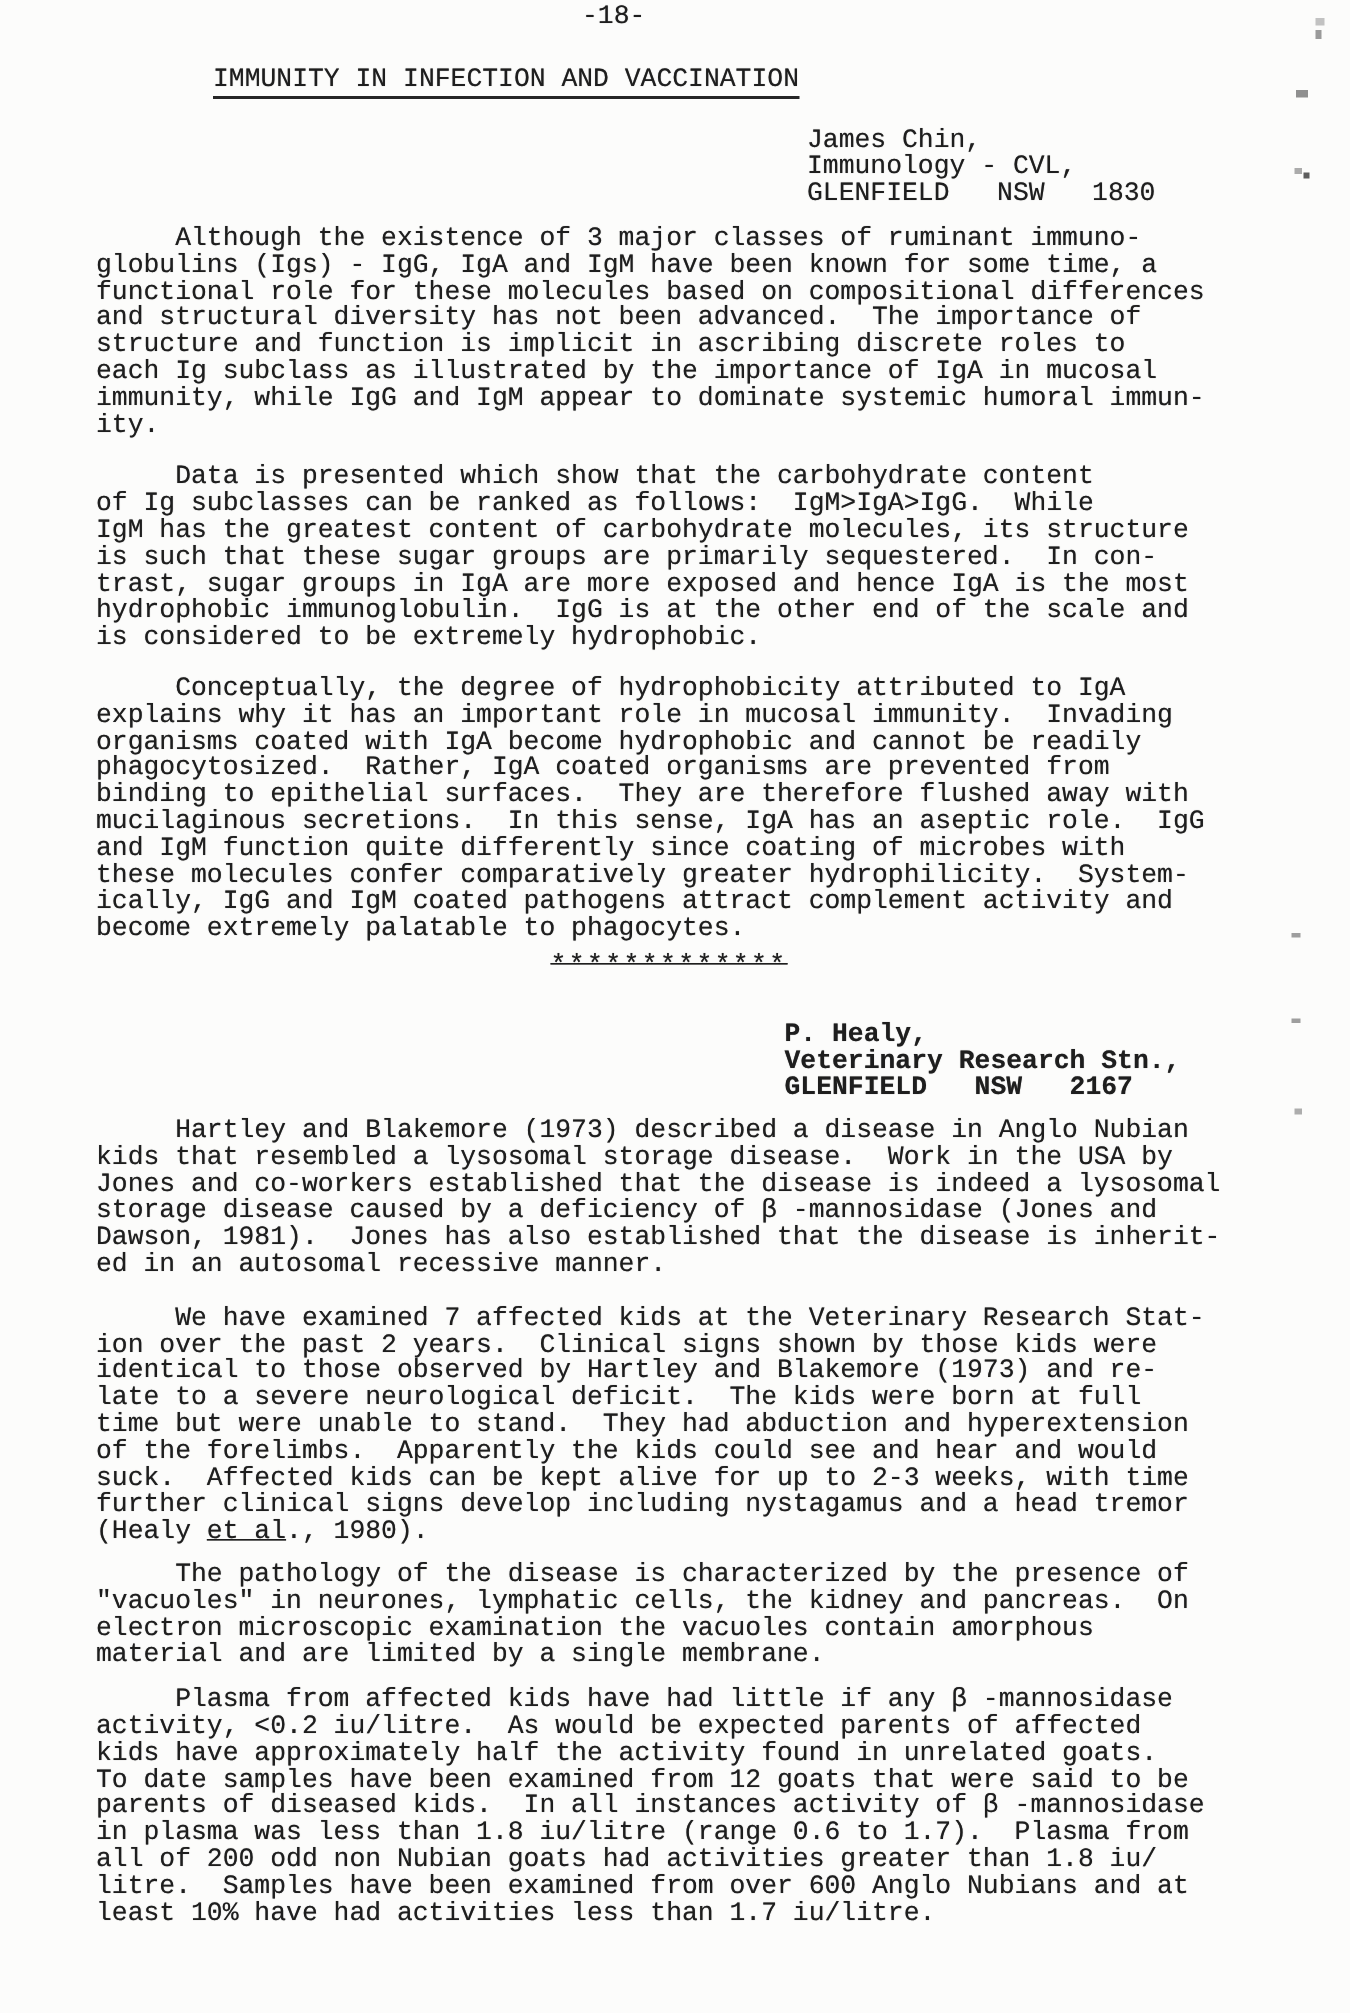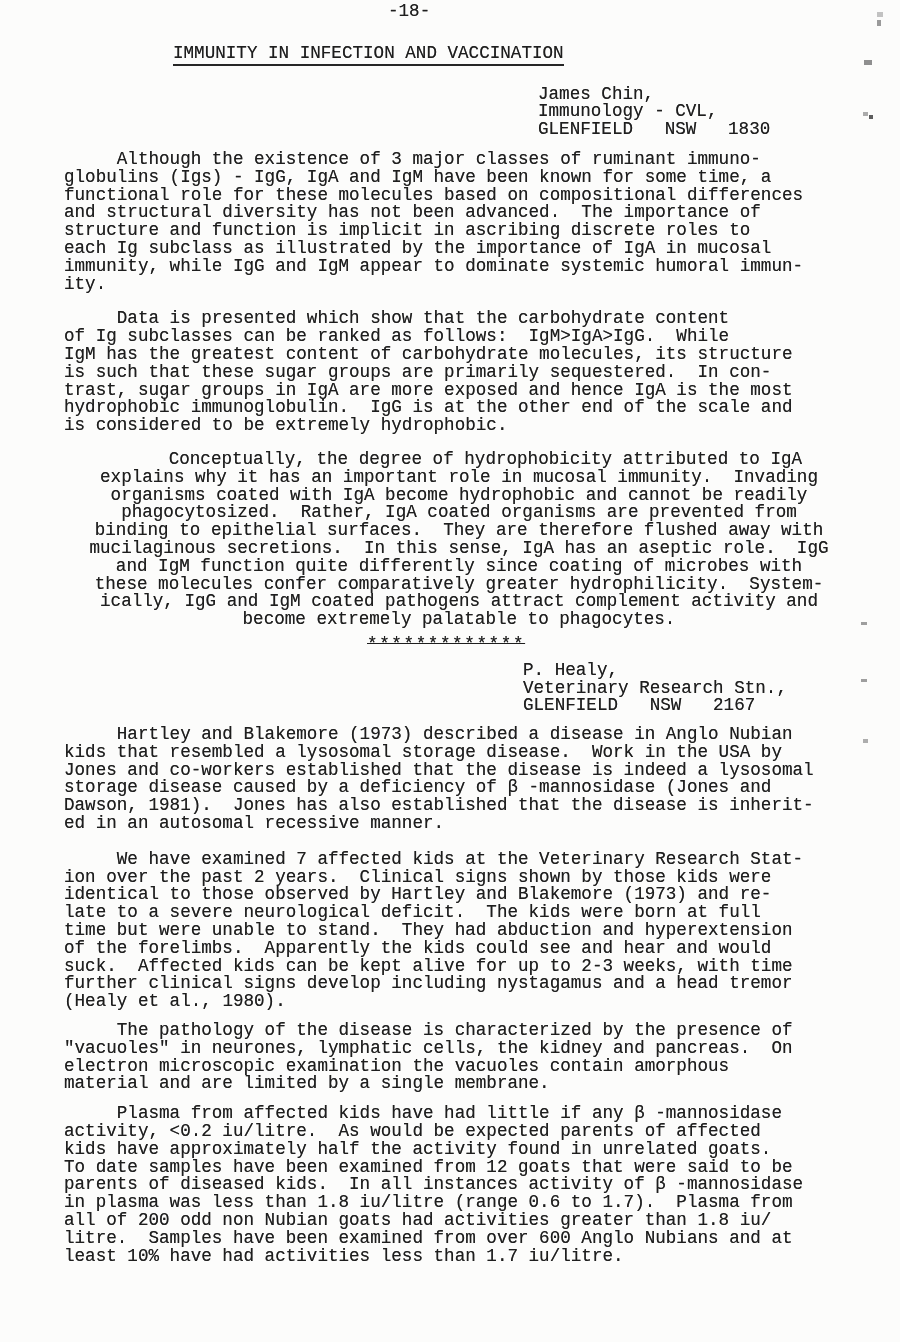--- a/index.html
+++ b/index.html
@@ -18,43 +18,43 @@
   .content {
     position: absolute;
     top: 3px;
     left: 64px;
     width: 790px;
   }
   .line, .para, .authors, .heading, .pageno, .separator {
     white-space: pre;
   }
   .pageno { margin-left: 324px; }
-  .heading-1 { margin-top: 24px; margin-left: 109px; }
+  .heading-1 { margin-top: 24px; margin-left: 78px; }
   .heading-2 { margin-top: 15px; margin-left: 289px; }
   .heading .u {
     border-bottom: 2px solid #262626;
     padding-bottom: 1px;
     display: inline-block;
   }
   .authors-1 { margin-top: 20px; margin-left: 474px; }
-  .authors-2 { margin-top: 8px; margin-left: 459px; }
+  .authors-2 { margin-top: 28px; margin-left: 459px; font-weight: bold; }
   .para-1 { margin-top: 12px; }
   .para-2 { margin-top: 17px; }
-  .para-3 { margin-top: 16px; text-align: center; }
+  .para-3 { margin-top: 16px; }
   .separator {
     margin-top: 7px;
     margin-left: 303px;
     text-decoration: line-through;
     letter-spacing: 1.6px;
   }
   .para-4 { margin-top: 11px; }
   .para-5 { margin-top: 18px; }
   .para-6 { margin-top: 11px; }
   .para-7 { margin-top: 12px; }
-  .ul { }
+  .ul { text-decoration: underline; }
   .speck { position: absolute; }
 </style>
 </head>
 <body>
 
 <div class="content">
 
   <div class="pageno">-18-</div>
 
   <div class="heading heading-1"><span class="u">IMMUNITY IN INFECTION AND VACCINATION</span></div>

